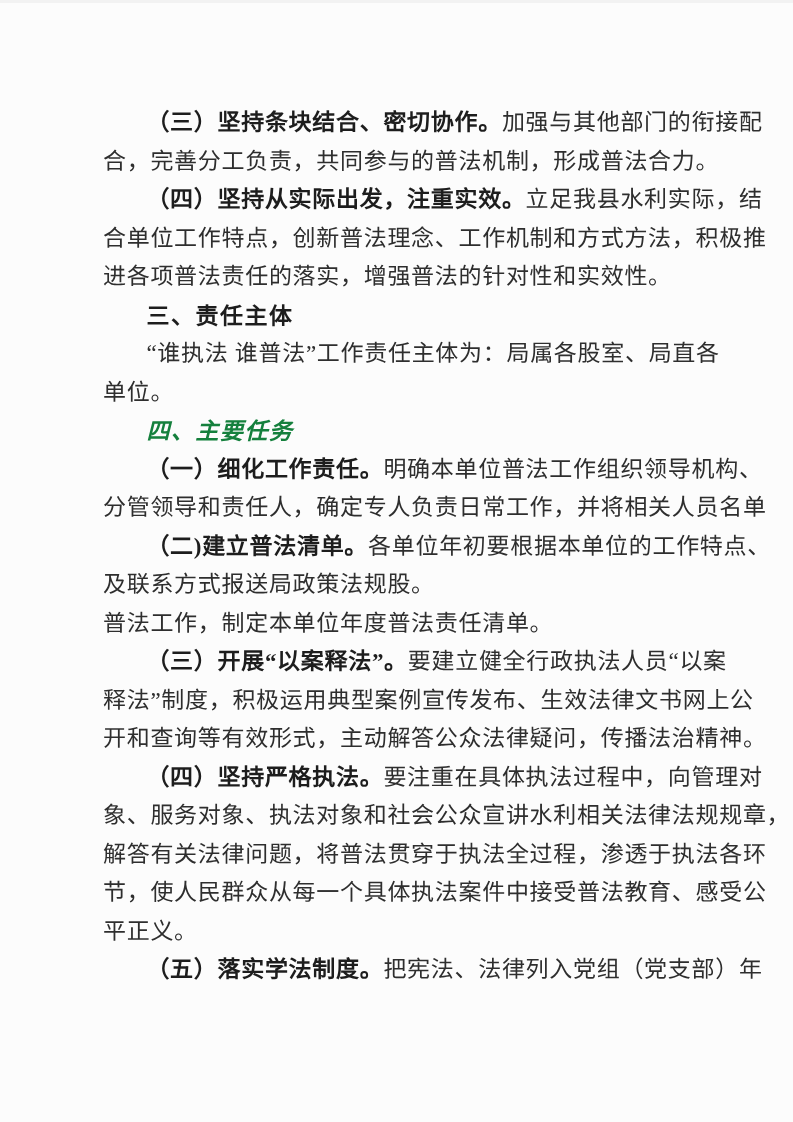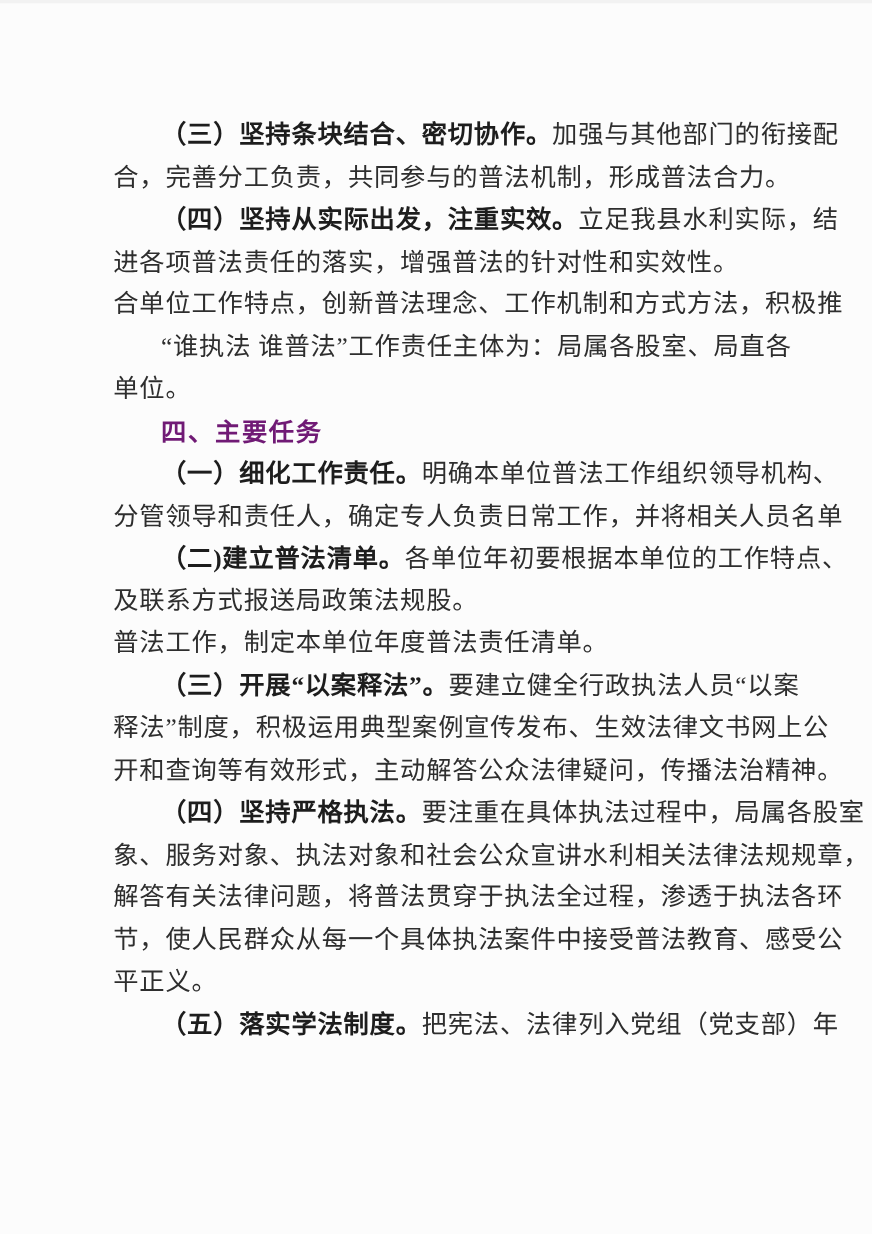--- a/index.html
+++ b/index.html
@@ -55,33 +55,34 @@
 </style>
 </head>
 <body>
 
 <div class="page" style="background: rgb(252, 252, 252);">
   <div class="scan-edge"></div>
   <div class="text-block" id="doc-body" style="color: rgb(46, 46, 46);">
       <div class="line indent"><span class="seg bold" style="color: rgb(29, 29, 29);">（三）坚持条块结合、密切协作。</span><span class="seg">加强与其他部门的衔接配</span></div>
       <div class="line"><span class="seg">合，完善分工负责，共同参与的普法机制，形成普法合力。</span></div>
       <div class="line indent"><span class="seg bold" style="color: rgb(29, 29, 29); text-align: center;">（四）坚持从实际出发，注重实效。</span><span class="seg">立足我县水利实际，结</span></div>
+      <div class="line"><span class="seg">合单位工作特点，创新普法理念、工作机制和方式方法，积极推</span></div>
       <div class="line"><span class="seg">进各项普法责任的落实，增强普法的针对性和实效性。</span></div>
-      <div class="line"><span class="seg">合单位工作特点，创新普法理念、工作机制和方式方法，积极推</span></div>
+      <div class="line indent heading"><span class="seg bold" style="color: rgb(29, 29, 29);">三、责任主体</span></div>
       <div class="line indent"><span class="seg">“谁执法 谁普法”工作责任主体为：局属各股室、局直各</span></div>
       <div class="line"><span class="seg">单位。</span></div>
-      <div class="line indent heading"><span class="seg bold" style="color: #701a75;">四、主要任务</span></div>
+      <div class="line indent heading"><span class="seg bold" style="color: #15803d; font-style: italic;">四、主要任务</span></div>
       <div class="line indent"><span class="seg bold" style="color: rgb(29, 29, 29);">（一）细化工作责任。</span><span class="seg">明确本单位普法工作组织领导机构、</span></div>
       <div class="line"><span class="seg">分管领导和责任人，确定专人负责日常工作，并将相关人员名单</span></div>
       <div class="line indent"><span class="seg bold" style="color: rgb(29, 29, 29);">（二)建立普法清单。</span><span class="seg">各单位年初要根据本单位的工作特点、</span></div>
       <div class="line"><span class="seg">及联系方式报送局政策法规股。</span></div>
       <div class="line"><span class="seg">普法工作，制定本单位年度普法责任清单。</span></div>
       <div class="line indent"><span class="seg bold" style="color: rgb(29, 29, 29);">（三）开展“以案释法”。</span><span class="seg">要建立健全行政执法人员“以案</span></div>
       <div class="line"><span class="seg">释法”制度，积极运用典型案例宣传发布、生效法律文书网上公</span></div>
       <div class="line"><span class="seg">开和查询等有效形式，主动解答公众法律疑问，传播法治精神。</span></div>
-      <div class="line indent"><span class="seg bold" style="color: rgb(29, 29, 29);">（四）坚持严格执法。</span><span class="seg">要注重在具体执法过程中，局属各股室</span></div>
+      <div class="line indent"><span class="seg bold" style="color: rgb(29, 29, 29);">（四）坚持严格执法。</span><span class="seg">要注重在具体执法过程中，向管理对</span></div>
       <div class="line"><span class="seg">象、服务对象、执法对象和社会公众宣讲水利相关法律法规规章，</span></div>
       <div class="line"><span class="seg">解答有关法律问题，将普法贯穿于执法全过程，渗透于执法各环</span></div>
       <div class="line"><span class="seg">节，使人民群众从每一个具体执法案件中接受普法教育、感受公</span></div>
       <div class="line"><span class="seg">平正义。</span></div>
       <div class="line indent"><span class="seg bold" style="color: rgb(29, 29, 29);">（五）落实学法制度。</span><span class="seg">把宪法、法律列入党组（党支部）年</span></div>
     </div>
 </div>
 
 </body></html>

